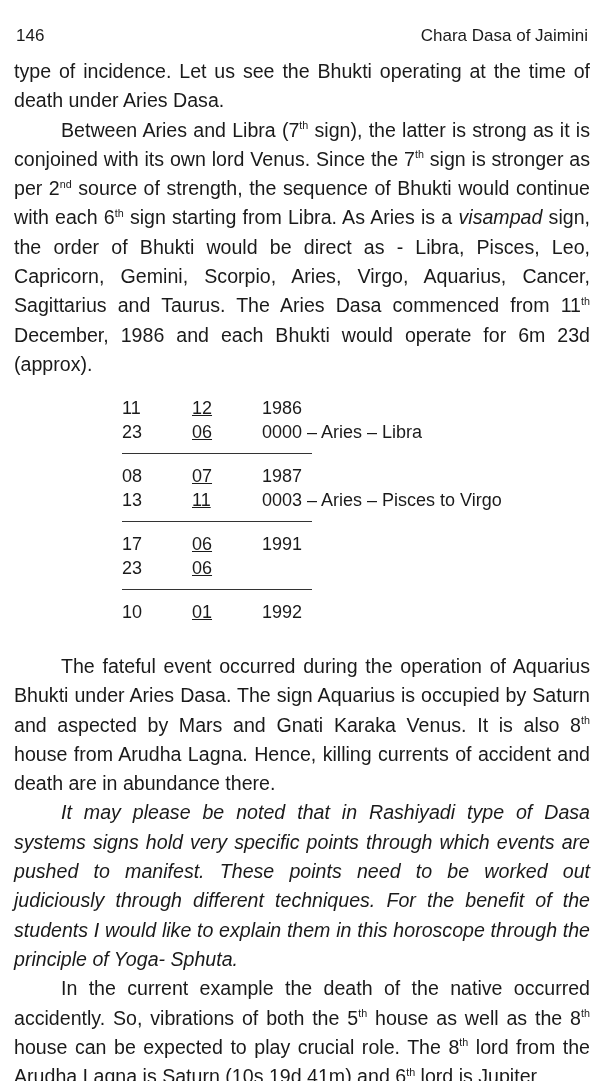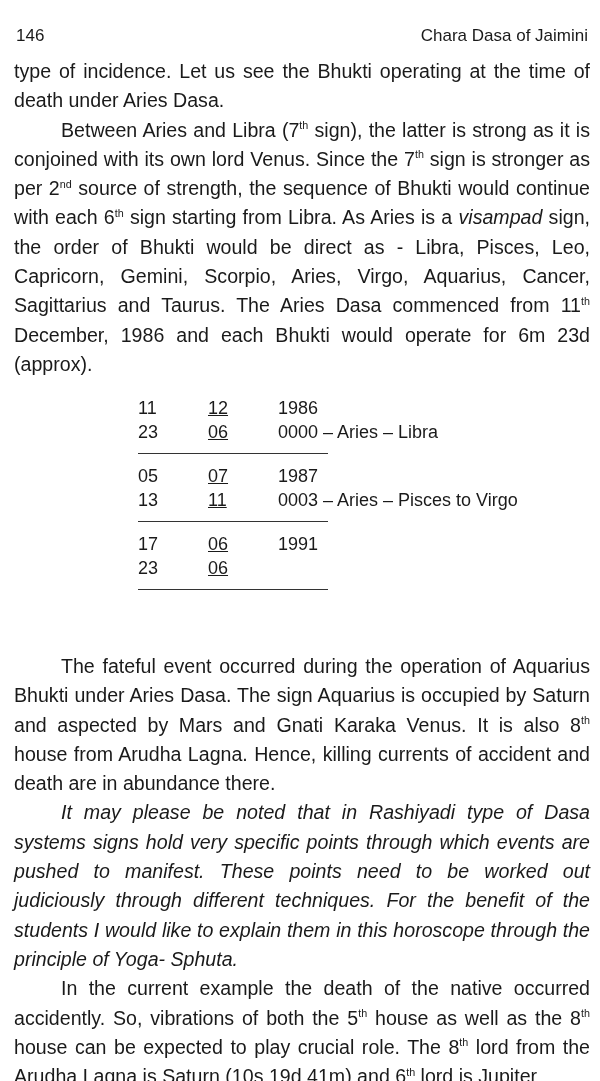--- a/index.html
+++ b/index.html
@@ -15,21 +15,21 @@
       font-size: 17px; display: flex; justify-content: space-between;
     }
     .body-text {
       position: absolute; left: 0; width: 576px;
       font-size: 19.6px; line-height: 29.3px; text-align: justify;
     }
     .body-text p { margin: 0; }
     .indent { text-indent: 47px; }
     .it { font-style: italic; }
     sup { font-size: 0.55em; line-height: 0; vertical-align: 0.7em; margin-top: 8px; }
-    .table { position: absolute; left: 124px; top: 396px; font-size: 18px; }
+    .table { position: absolute; left: 108px; top: 396px; font-size: 18px; }
     .trow { display: flex; height: 24px; line-height: 24px; }
     .c1 { width: 70px; }
     .c2 { width: 70px; text-decoration: underline; }
     .c3 { white-space: nowrap; }
     .rule { width: 190px; height: 0; border-top: 1.3px solid #333; margin: 9px 0 10px 0; }
   </style>
 </head>
 <body>
 
 <div class="page">
@@ -50,40 +50,45 @@
       <span class="c2">12</span>
       <span class="c3">1986</span>
     </div>
     <div class="trow">
       <span class="c1">23</span>
       <span class="c2">06</span>
       <span class="c3">0000 – Aries – Libra</span>
     </div>
     <div class="rule"></div>
     <div class="trow">
-      <span class="c1">05</span>
+      <span class="c1">08</span>
       <span class="c2">07</span>
       <span class="c3">1987</span>
     </div>
     <div class="trow">
       <span class="c1">13</span>
       <span class="c2">11</span>
       <span class="c3">0003 – Aries – Pisces to Virgo</span>
     </div>
     <div class="rule"></div>
     <div class="trow">
       <span class="c1">17</span>
       <span class="c2">06</span>
       <span class="c3">1991</span>
     </div>
     <div class="trow">
       <span class="c1">23</span>
       <span class="c2">06</span>
     </div>
     <div class="rule"></div>
+    <div class="trow">
+      <span class="c1">10</span>
+      <span class="c2">01</span>
+      <span class="c3">1992</span>
+    </div>
   </div>
 
   <div class="body-text" style="top:652px;">
     <p class="indent"><span>The fateful event occurred during the operation of Aquarius Bhukti under Aries Dasa. The sign Aquarius is occupied by Saturn and aspected by Mars and Gnati Karaka Venus. It is also 8</span><sup>th</sup><span> house from Arudha Lagna. Hence, killing currents of accident and death are in abundance there.</span></p>
     <p class="indent it">It may please be noted that in Rashiyadi type of Dasa systems signs hold very specific points through which events are pushed to manifest. These points need to be worked out judiciously through different techniques. For the benefit of the students I would like to explain them in this horoscope through the principle of Yoga- Sphuta.</p>
     <p class="indent"><span>In the current example the death of the native occurred accidently. So, vibrations of both the 5</span><sup>th</sup><span> house as well as the 8</span><sup>th</sup><span> house can be expected to play crucial role. The 8</span><sup>th</sup><span> lord from the Arudha Lagna is Saturn (10s 19d 41m) and 6</span><sup>th</sup><span> lord is Jupiter</span></p>
   </div>
 
 </div>
 

